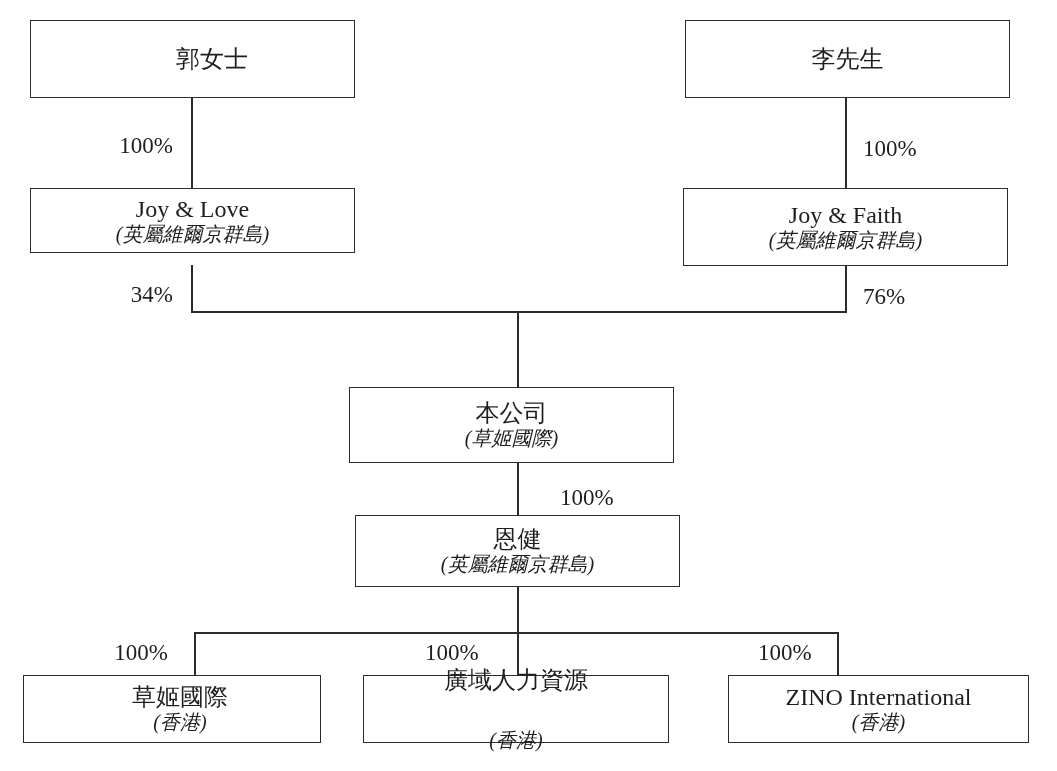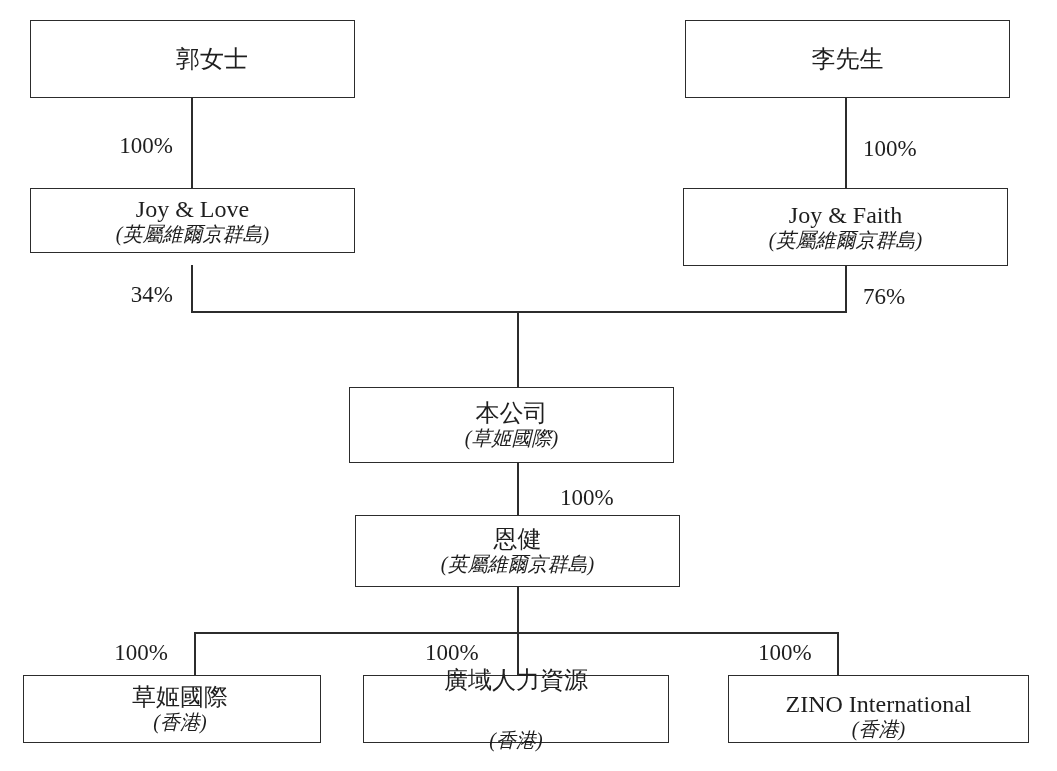--- a/index.html
+++ b/index.html
@@ -88,21 +88,21 @@
   </div>
 
   <div class="node" style="left:23px; top:675px; width:298px; height:68px;padding-left:16px;">
     <div class="name">草姬國際</div>
     <div class="loc">(香港)</div>
   </div>
   <div class="node" style="left:363px; top:675px; width:306px; height:68px;gap:35px;">
     <div class="name">廣域人力資源</div>
     <div class="loc">(香港)</div>
   </div>
-  <div class="node" style="left:728px; top:675px; width:301px; height:68px;justify-content:flex-end;">
+  <div class="node" style="left:728px; top:675px; width:301px; height:68px;">
     <div class="name">ZINO International</div>
     <div class="loc">(香港)</div>
   </div>
 
   <div class="vline" style="left:191px; top:97px; height:92px;"></div>
   <div class="vline" style="left:845px; top:97px; height:92px;"></div>
   <div class="vline" style="left:191px; top:265px; height:47px;"></div>
   <div class="vline" style="left:845px; top:265px; height:47px;"></div>
   <div class="hline" style="left:191px; top:311px; width:656px;"></div>
   <div class="vline" style="left:517px; top:311px; height:76px;"></div>

